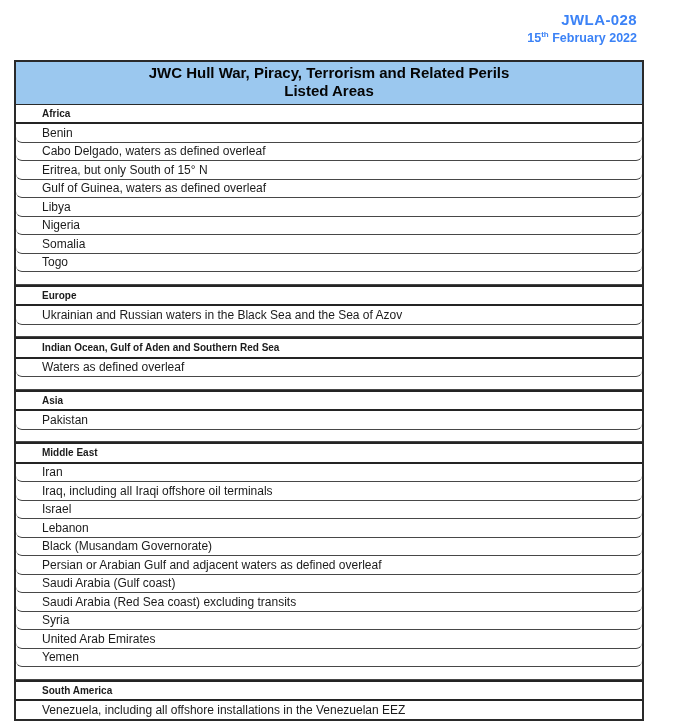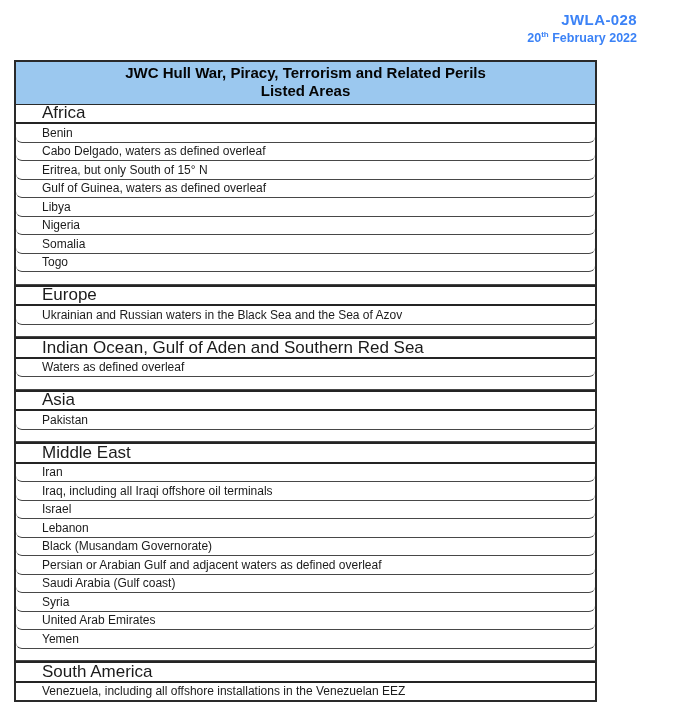--- a/index.html
+++ b/index.html
@@ -37,21 +37,21 @@
   }
   .doc-date sup {
     font-size: 8px;
     line-height: 0;
   }
   
   .jwc-table {
     position: absolute;
     top: 60px;
     left: 14px;
-    width: 583px;
+    width: 630px;
     border: 2px solid #2a2a2a;
     box-sizing: border-box;
     background: #ffffff;
   }
   .table-title {
     background: #9BC8EF;
     border-bottom: 1px solid #2a2a2a;
     text-align: center;
     font-weight: bold;
     font-size: 15px;
@@ -72,43 +72,43 @@
     white-space: nowrap;
     overflow: hidden;
   }
   .row.item {
     height: 17.5px;
     font-size: 12px;
     border-radius: 6px;
   }
   .row.section {
     height: 17.5px;
-    font-size: 17px;
-    font-weight: normal;
+    font-size: 10px;
+    font-weight: bold;
     border-bottom: 2px solid #242424;
     padding-left: 26px;
   }
   .row.section:not(:first-child) {
     border-top: 2px solid #242424;
   }
   .row.spacer {
     height: 11.5px;
   }
   .row:last-child {
     border-bottom: none;
   }
 </style>
 </head>
 <body>
 
 <div class="page">
 
   <div class="doc-header">
     <div class="doc-ref">JWLA-028</div>
-    <div class="doc-date"><span>20</span><sup>th</sup><span> February 2022</span></div>
+    <div class="doc-date"><span>15</span><sup>th</sup><span> February 2022</span></div>
   </div>
 
   <div class="jwc-table">
     <div class="table-title">
       <div>JWC Hull War, Piracy, Terrorism and Related Perils</div>
       <div>Listed Areas</div>
     </div>
     <div class="table-body">
         <div class="row section">
           <span>Africa</span>
@@ -177,20 +177,23 @@
         <div class="row item">
           <span>Black (Musandam Governorate)</span>
         </div>
         <div class="row item">
           <span>Persian or Arabian Gulf and adjacent waters as defined overleaf</span>
         </div>
         <div class="row item">
           <span>Saudi Arabia (Gulf coast)</span>
         </div>
         <div class="row item">
+          <span>Saudi Arabia (Red Sea coast) excluding transits</span>
+        </div>
+        <div class="row item">
           <span>Syria</span>
         </div>
         <div class="row item">
           <span>United Arab Emirates</span>
         </div>
         <div class="row item">
           <span>Yemen</span>
         </div>
         <div class="row spacer"></div>
         <div class="row section">

